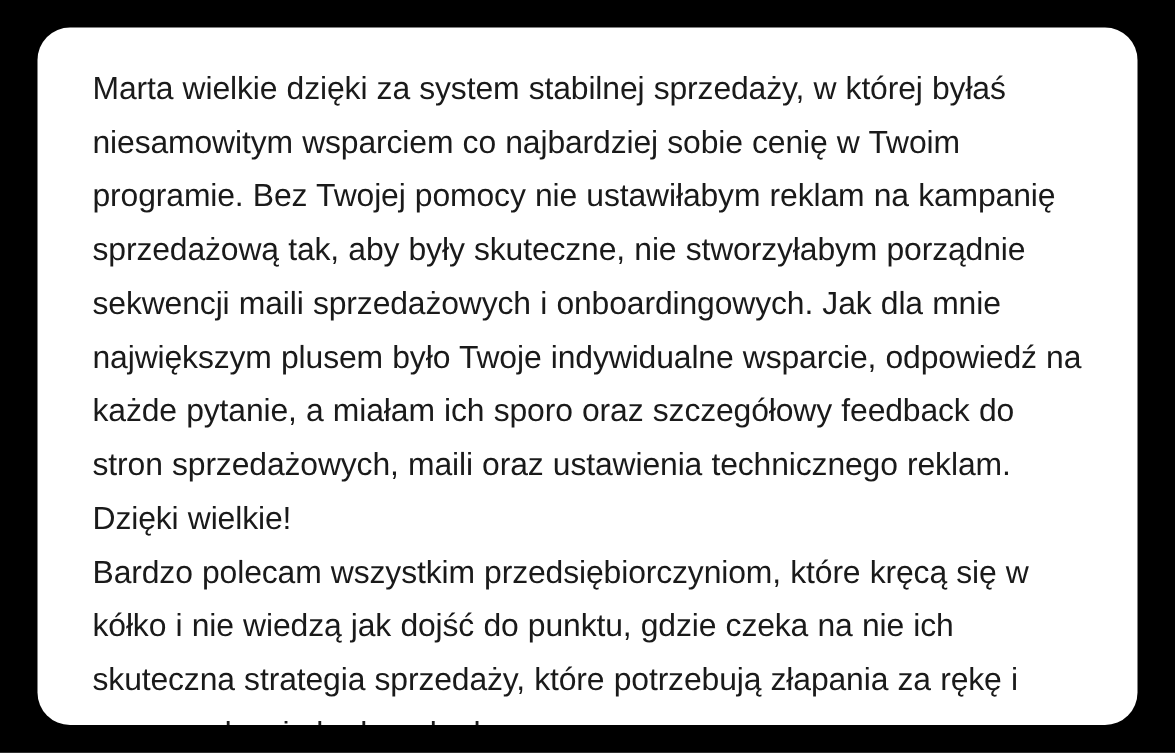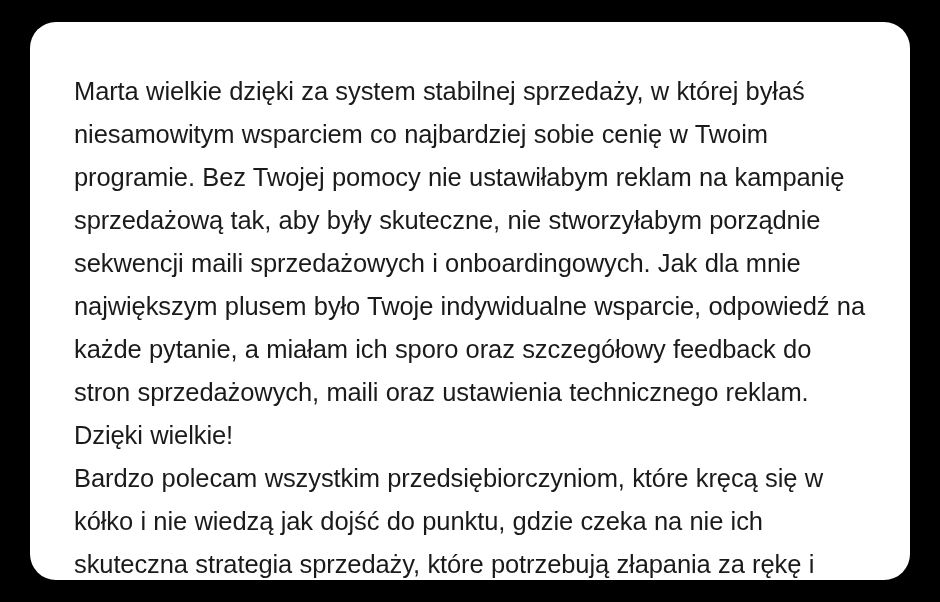--- a/index.html
+++ b/index.html
@@ -24,21 +24,21 @@
   }
   .testimonial-card {
     position: absolute;
     left: 30px;
     top: 22px;
     width: 880px;
     height: 558px;
     box-sizing: border-box;
     background: #ffffff;
     border-radius: 26px;
-    padding: 48px 44px 34px 44px;
+    padding: 28px 44px 34px 44px;
     overflow: hidden;
   }
   .testimonial-body {
     margin: 0;
     color: #1a1a1a;
     font-family: "Liberation Sans", sans-serif;
     font-size: 25.5px;
     line-height: 43px;
     letter-spacing: -0.1px;
     font-weight: 400;

